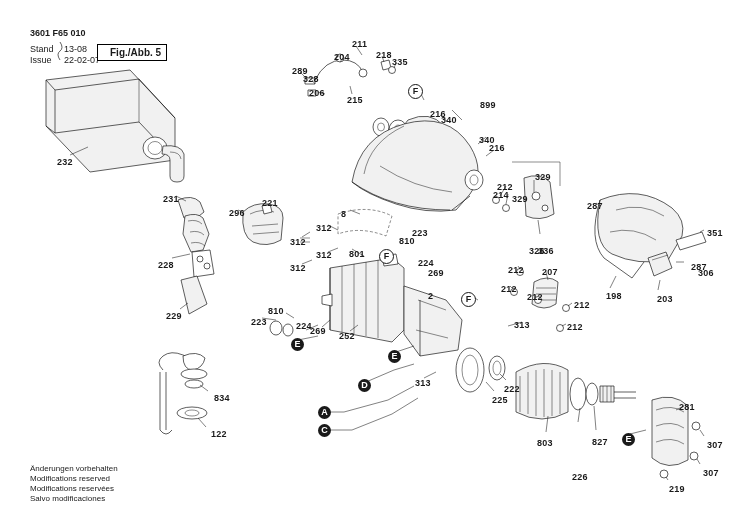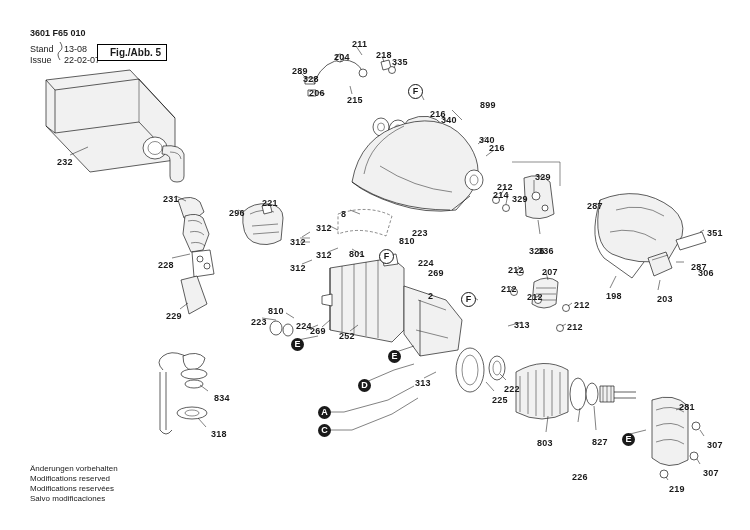--- a/index.html
+++ b/index.html
@@ -248,21 +248,21 @@
   <div class="foot" style="left:30px;top:474px;">Modifications reserved</div>
   <div class="foot" style="left:30px;top:484px;">Modifications reservées</div>
   <div class="foot" style="left:30px;top:494px;">Salvo modificaciones</div>
 
   <div id="callout-layer">
       <div class="num" style="left: 57px; top: 157px;">232</div>
       <div class="num" style="left: 163px; top: 194px;">231</div>
       <div class="num" style="left: 158px; top: 260px;">228</div>
       <div class="num" style="left: 166px; top: 311px;">229</div>
       <div class="num" style="left: 214px; top: 393px;">834</div>
-      <div class="num" style="left: 211px; top: 429px;">318</div>
+      <div class="num" style="left: 211px; top: 429px;">122</div>
       <div class="num" style="left: 229px; top: 208px;">296</div>
       <div class="num" style="left: 262px; top: 198px;">221</div>
       <div class="num" style="left: 251px; top: 317px;">223</div>
       <div class="num" style="left: 268px; top: 306px;">810</div>
       <div class="num" style="left: 296px; top: 321px;">224</div>
       <div class="num" style="left: 310px; top: 326px;">269</div>
       <div class="num" style="left: 339px; top: 331px;">252</div>
       <div class="num" style="left: 290px; top: 237px;">312</div>
       <div class="num" style="left: 316px; top: 223px;">312</div>
       <div class="num" style="left: 316px; top: 250px;">312</div>

